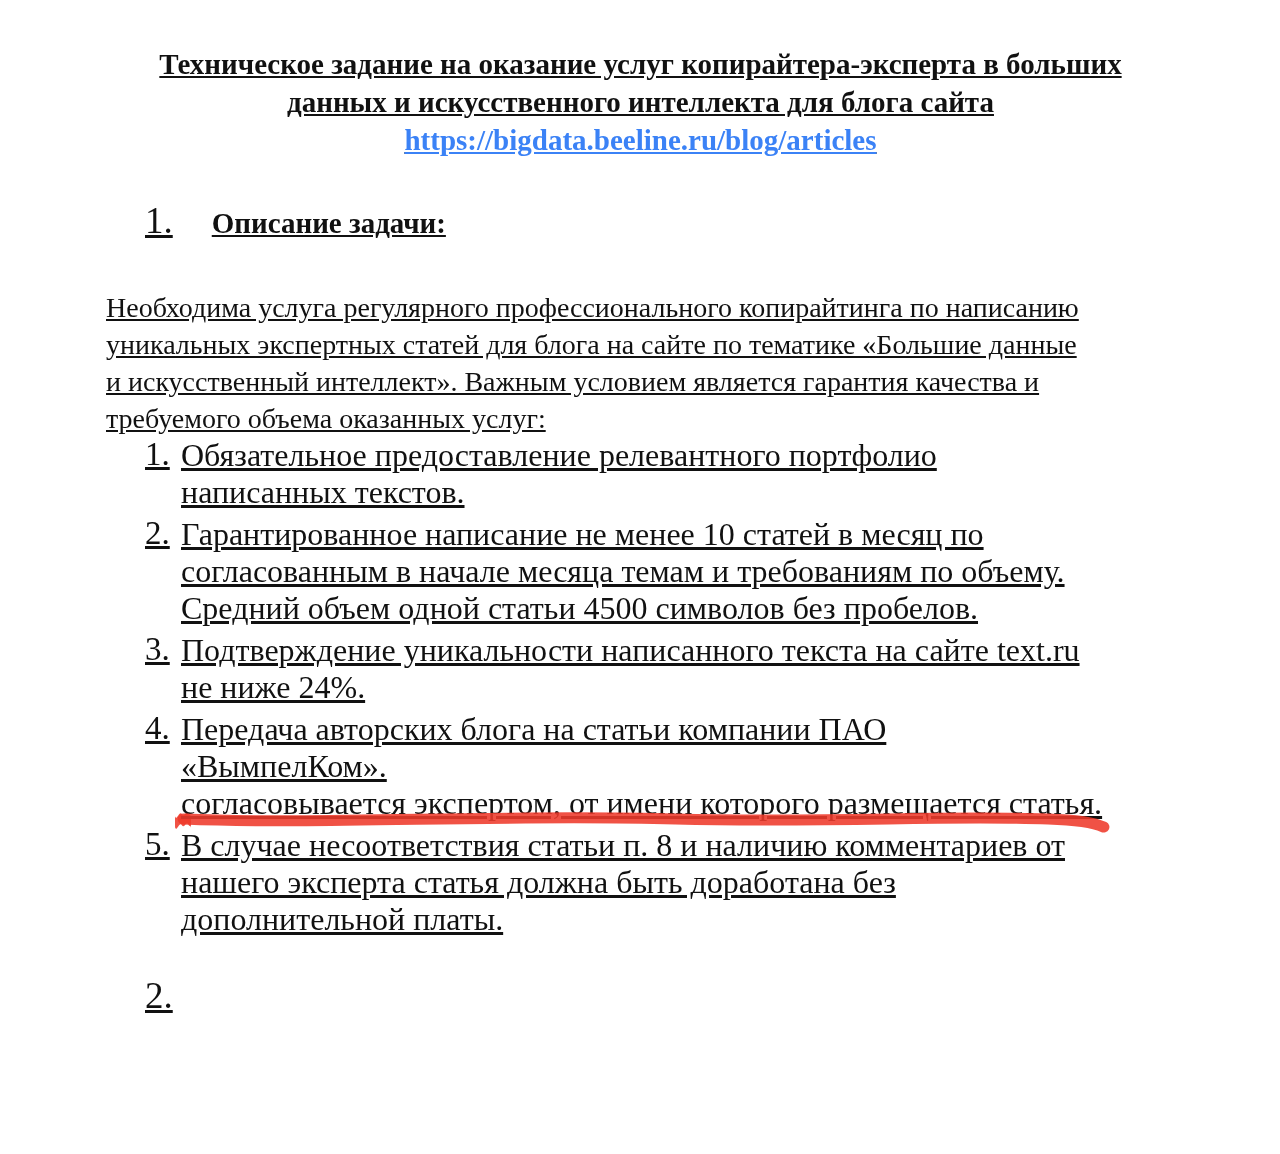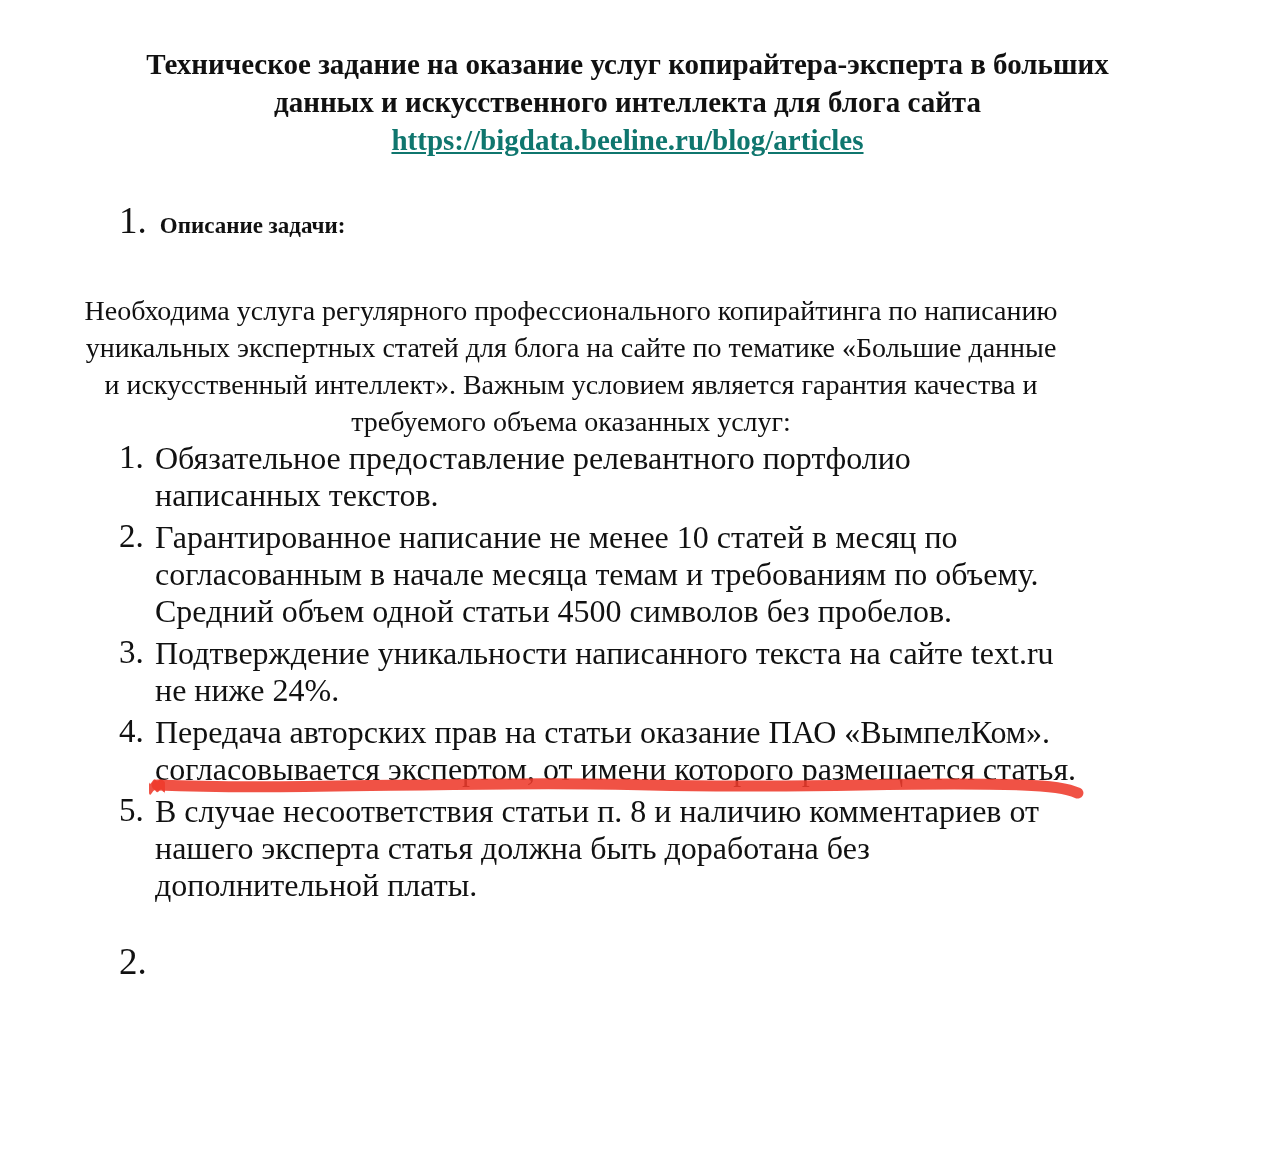--- a/index.html
+++ b/index.html
@@ -7,21 +7,22 @@
     position: relative;
     width: 1280px;
     height: 1154px;
     background: #ffffff;
     font-family: "Liberation Serif", "DejaVu Serif", serif;
     color: #111111;
     overflow: hidden;
     margin: 0 auto;
   }
   .content {
-    padding: 45px 105px 0 80px; 
+    padding: 45px 105px 0 106px; 
+    text-decoration: underline;
   }
   
   .title-block {
     text-align: center;
     font-weight: bold;
     font-size: 29px;
     line-height: 38px;
   }
   .title-line { display: block; }
   .doc-link {
@@ -36,32 +37,33 @@
     margin-top: 40px;
   }
   .h-num {
     font-size: 37px;
     line-height: 44px;
     margin-left: 39px;
     margin-right: 13px;
     font-weight: normal;
   }
   .h-text {
-    font-size: 23px;
+    font-size: 29px;
     line-height: 44px;
     font-weight: bold;
+    margin-left: 26px;
   }
   
   .para {
     font-size: 28px;
     line-height: 37px;
     width: 982px;
     margin: 0;
   }
-  .intro { margin-top: 44px; text-align: center; }
+  .intro { margin-top: 44px; }
   .outro { margin-top: -2px; }
   
   .list { margin-top: 0; }
   .li {
     display: flex;
     margin-bottom: 5px;
   }
   .num {
     flex-shrink: 0;
     width: 36px;
@@ -100,21 +102,21 @@
 </style>
 </head>
 <body>
 
 <div class="page">
   <div class="content">
 
     <div class="title-block">
       <span class="title-line">Техническое задание на оказание услуг копирайтера-эксперта в больших</span>
       <span class="title-line">данных и искусственного интеллекта для блога сайта</span>
-      <span class="title-line"><a class="doc-link" href="#" style="color: #0f766e; margin-top: 14px;">https://bigdata.beeline.ru/blog/articles</a></span>
+      <span class="title-line"><a class="doc-link" href="#" style="color: #3b82f6; margin-top: 14px;">https://bigdata.beeline.ru/blog/articles</a></span>
     </div>
 
     <div class="heading">
       <span class="h-num">1.</span>
       <span class="h-text">Описание задачи:</span>
     </div>
 
     <p class="para intro">Необходима услуга регулярного профессионального копирайтинга по написанию уникальных экспертных статей для блога на сайте по тематике «Большие данные и искусственный интеллект». Важным условием является гарантия качества и требуемого объема оказанных услуг:</p>
 
     <div class="list">
@@ -130,21 +132,21 @@
       </div>
 
       <div class="li">
         <span class="num">3.</span>
         <div class="li-text">Подтверждение уникальности написанного текста на сайте text.ru не ниже 24%.</div>
       </div>
 
       <div class="li">
         <span class="num">4.</span>
         <div class="li-text">
-          <span class="line">Передача авторских прав на статьи оказание ПАО «ВымпелКом».</span>
+          <span class="line">Передача авторских блога на статьи компании ПАО «ВымпелКом».</span>
           <span class="line marked">
             <svg class="marker" viewBox="0 0 910 22" preserveAspectRatio="none">
               <path d="M 6 12 C 110 17, 240 5, 400 10 C 540 14, 640 4, 760 9 C 830 12, 878 9, 904 12" stroke="#ee3a2b"></path>
             </svg>
           </span>
           <span class="line marked">
             <span>согласовывается экспертом, от имени которого размещается статья.</span>
             <svg class="marker" viewBox="0 0 880 22" preserveAspectRatio="none">
               <path d="M 8 9 C 140 15, 300 4, 470 9 C 620 13, 720 5, 820 9 C 848 10, 864 13, 872 17" stroke="#ee3a2b"></path>
             </svg>

